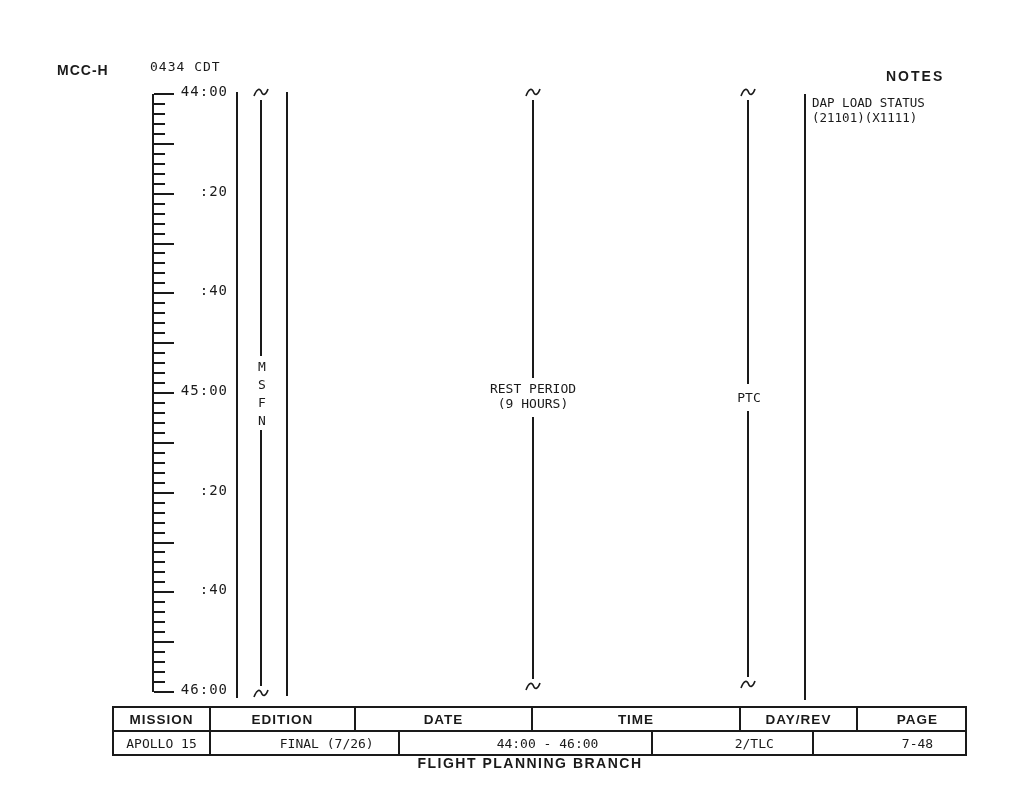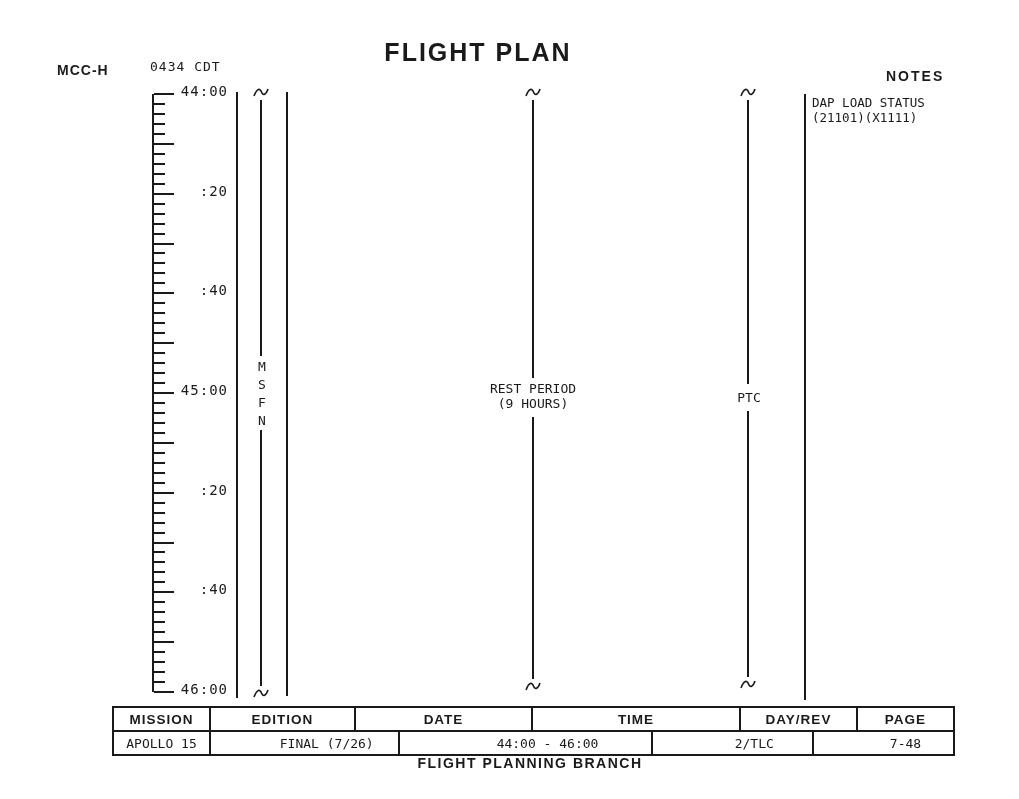--- a/index.html
+++ b/index.html
@@ -40,33 +40,32 @@
   .msfn{left:248px;top:358px;width:28px;text-align:center;font-size:13px;line-height:18px;}
   .rest{left:458px;top:381px;width:150px;text-align:center;font-size:13px;line-height:15px;white-space:nowrap;}
   .ptc{left:722px;top:390px;width:54px;text-align:center;font-size:13px;}
   .dap{left:812px;top:95px;font-size:12.5px;line-height:15px;white-space:nowrap;}
 
   
   .gtable{left:112px;top:706px;border:2px solid var(--ink);}
   .trow{display:flex;justify-content:space-between;}
   .trow.hdr{border-bottom:2px solid var(--ink);}
   .tcell{box-sizing:border-box;border-right:2px solid var(--ink);height:22px;display:flex;align-items:center;justify-content:center;white-space:nowrap;}
-  .tcell:last-child{border-right:none;}
+  .tcell:last-child{border-right:none;margin-left:12px;}
   .hdr .tcell{font-size:13.5px;letter-spacing:1px;font-weight:bold;font-family:"Liberation Sans", sans-serif;}
   .val .tcell{font-size:13px;font-family:"DejaVu Sans Mono", monospace;letter-spacing:0;}
   .c0{width:97px;}.c1{width:145px;}.c2{width:177px;}.c3{width:208px;}.c4{width:117px;}.c5{width:95px;}
 
   .footer{left:530px;top:755px;transform:translateX(-50%);font-size:14px;letter-spacing:1.5px;white-space:nowrap;}
 </style>
 </head>
 <body>
 
 <div class="page">
 
-  <div class="abs title sans">FLIGHT PLAN</div>
   <div class="abs mcch sans">MCC-H</div>
   <div class="abs cdt mono">0434 CDT</div>
   <div class="abs notes-h sans">NOTES</div>
 
   <div class="abs ruler">
       <div class="tick major" style="top: 0px;"></div>
       <div class="tick" style="top: 9.96667px;"></div>
       <div class="tick" style="top: 19.9333px;"></div>
       <div class="tick" style="top: 29.9px;"></div>
       <div class="tick" style="top: 39.8667px;"></div>

